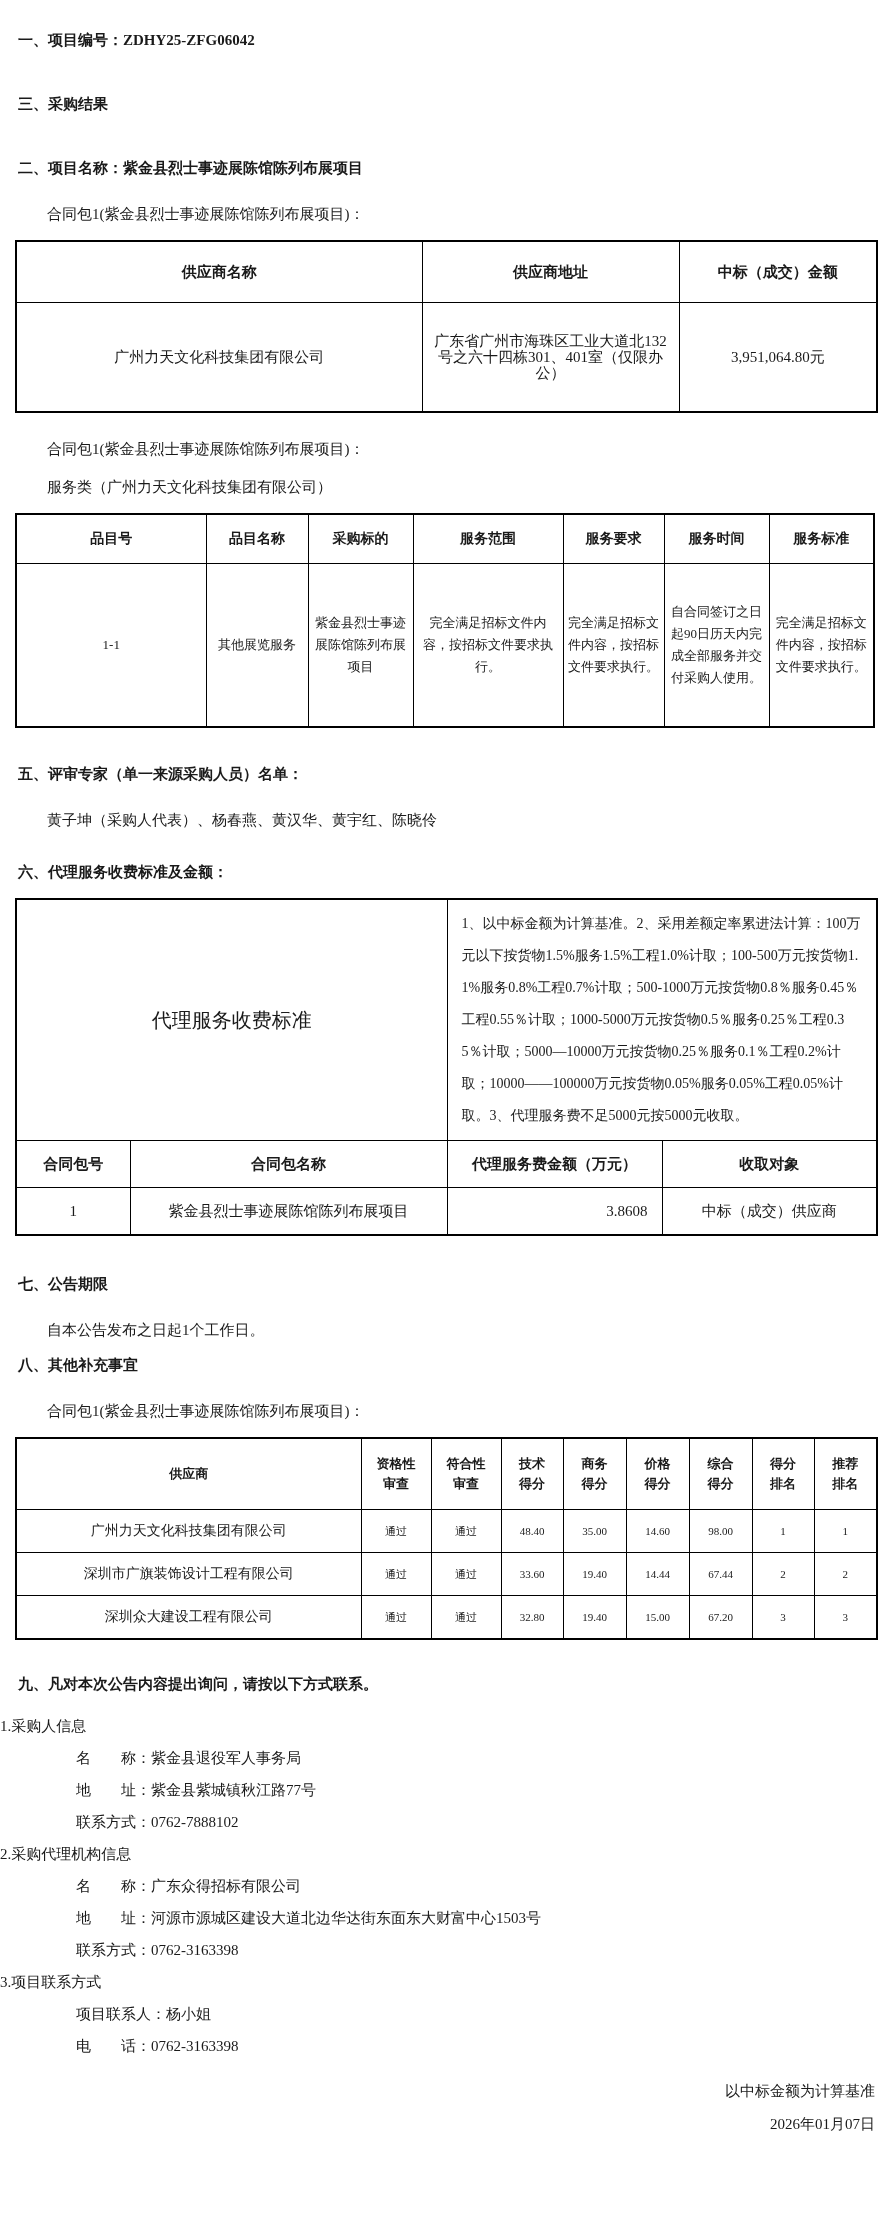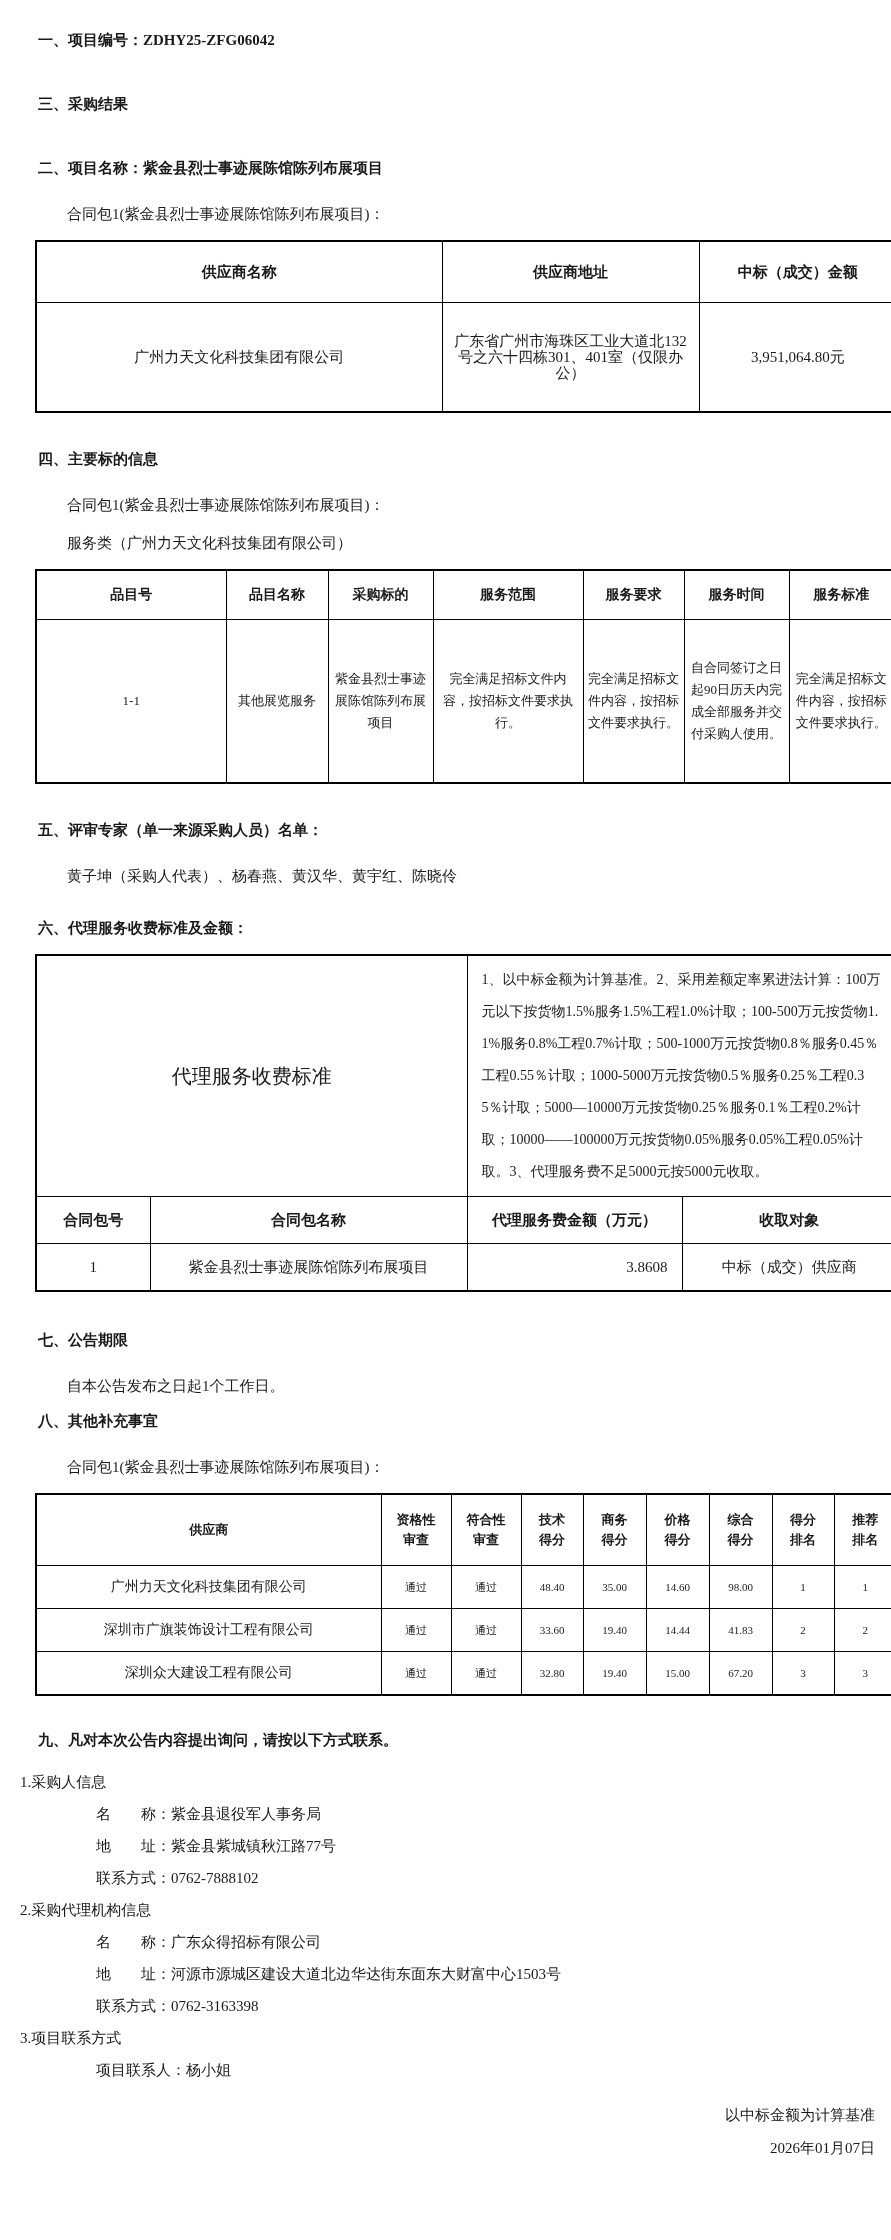--- a/index.html
+++ b/index.html
@@ -2,21 +2,21 @@
 <html><head>
 <meta charset="utf-8">
 <style>
   html,body{margin:0;padding:0;background:#ffffff;}
   body{
     width:891px;height:2240px;
     color:#000;
     font-family:"Liberation Serif","DejaVu Serif",serif;
     overflow:hidden;
   }
-  .doc{padding-top:30px;padding-left:20px;}
+  .doc{padding-top:30px;}
   .sec-heading{
     font-size:15px;font-weight:bold;color:#1a1a1a;
     margin:0 0 0 18px;line-height:20px;
   }
   .gap-lg{margin-top:44px;}
   .para{
     font-size:15px;margin:26px 0 0 47px;line-height:20px;color:#1a1a1a;
   }
   .para.tight{margin-top:18px;}
   table{
@@ -81,21 +81,20 @@
       <th>中标（成交）金额</th>
     </tr>
     <tr>
       <td>广州力天文化科技集团有限公司</td>
       <td>广东省广州市海珠区工业大道北132号之六十四栋301、401室（仅限办公）</td>
       <td>3,951,064.80元</td>
     </tr>
   </tbody>
     </table>
 
-  <div class="sec-heading" style="margin-top:36px">四、主要标的信息</div>
   <div class="para">合同包1(紫金县烈士事迹展陈馆陈列布展项目)：</div>
   <div class="para tight">服务类（广州力天文化科技集团有限公司）</div>
 
   <table class="tbl-subject">
     <colgroup>
         <col style="width:190px">
         <col style="width:102px">
         <col style="width:105px">
         <col style="width:150px">
         <col style="width:101px">
@@ -205,21 +204,21 @@
       <td>1</td>
       <td>1</td>
     </tr>
     <tr>
       <td class="sup">深圳市广旗装饰设计工程有限公司</td>
       <td>通过</td>
       <td>通过</td>
       <td>33.60</td>
       <td>19.40</td>
       <td>14.44</td>
-      <td>41.83</td>
+      <td>67.44</td>
       <td>2</td>
       <td>2</td>
     </tr>
     <tr>
       <td class="sup">深圳众大建设工程有限公司</td>
       <td>通过</td>
       <td>通过</td>
       <td>32.80</td>
       <td>19.40</td>
       <td>15.00</td>
@@ -237,17 +236,18 @@
   <div class="contact-line ind2">地　　址：紫金县紫城镇秋江路77号</div>
   <div class="contact-line ind2">联系方式：0762-7888102</div>
 
   <div class="contact-line ind1">2.采购代理机构信息</div>
   <div class="contact-line ind2">名　　称：广东众得招标有限公司</div>
   <div class="contact-line ind2">地　　址：河源市源城区建设大道北边华达街东面东大财富中心1503号</div>
   <div class="contact-line ind2">联系方式：0762-3163398</div>
 
   <div class="contact-line ind1">3.项目联系方式</div>
   <div class="contact-line ind2">项目联系人：杨小姐</div>
+  <div class="contact-line ind2">电　　话：0762-3163398</div>
 
   <div class="sig first">以中标金额为计算基准</div>
   <div class="sig">2026年01月07日</div>
 
 </div>
 
 </body></html>

